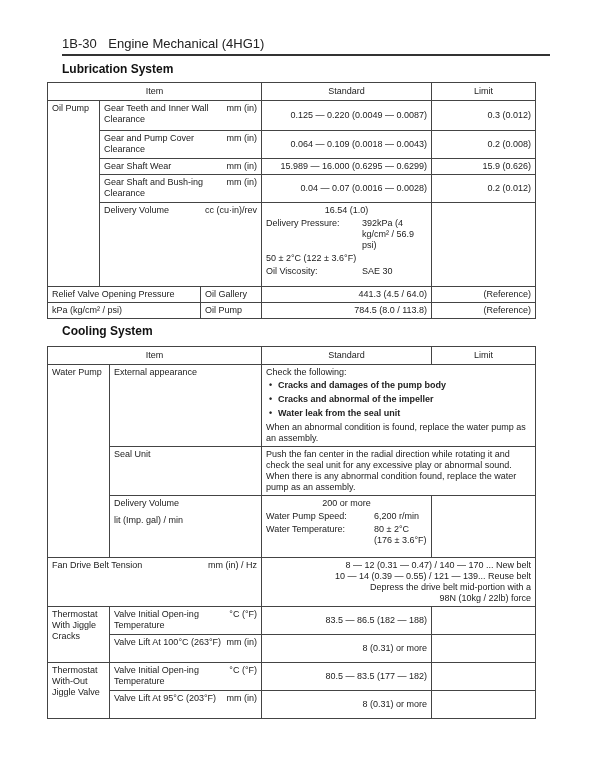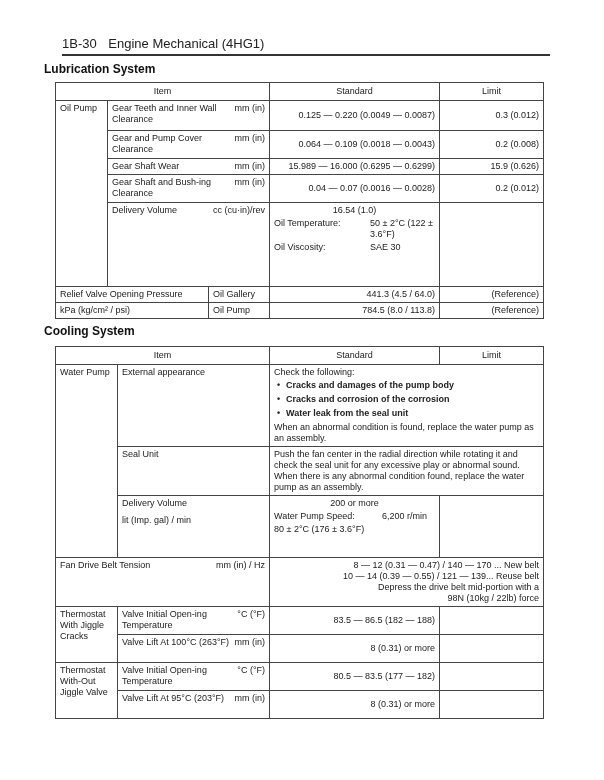--- a/index.html
+++ b/index.html
@@ -1,22 +1,22 @@
 <!DOCTYPE html>
 <html><head>
 <meta charset="utf-8">
 <style>
   html, body { margin:0; padding:0; background:#ffffff; }
   body { width:604px; height:780px; position:relative; overflow:hidden;
          font-family:"Liberation Sans", sans-serif; color:#222; }
   .page-header { position:absolute; left:62px; top:36px; font-size:13px; color:#222; }
   .page-header .pnum { margin-right:8px;margin-top:24px; }
   .rule { position:absolute; left:62px; top:54px; width:488px; height:0; border-top:2px solid #333; }
-  .section-title { position:absolute; left:44px; font-size:12px; font-weight:bold; color:#111; }
-  table { position:absolute; left:55px; border-collapse:collapse; font-size:9px; color:#222; table-layout:fixed; }
+  .section-title { position:absolute; left:62px; font-size:12px; font-weight:bold; color:#111; }
+  table { position:absolute; left:47px; border-collapse:collapse; font-size:9px; color:#222; table-layout:fixed; }
   td, th { border:1px solid #444; padding:2px 4px; vertical-align:top; line-height:11px; font-weight:normal; }
   th { text-align:center; padding:3px 4px; }
   .c { text-align:right; vertical-align:middle; }
   .r { }
   .unit { float:right; padding-left:4px; }
   .kv { display:table; margin:2px 0; }
   .kv > span { display:table-cell; }
   .kv .k { width:96px; }
   .bullets { margin:2px 0 0 0; padding:0; list-style:none;font-weight:bold; }
   .bullets li { padding-left:12px; position:relative; margin:2px 0 3px 0; }
@@ -66,21 +66,24 @@
   <tr style="height:28px">
     <td colspan="2"><span class="unit">mm (in)</span><span>Gear Shaft and Bush-ing Clearance</span></td>
     <td class="c">0.04 — 0.07 (0.0016 — 0.0028)</td>
     <td class="c">0.2 (0.012)</td>
   </tr>
   <tr style="height:84px">
     <td colspan="2"><span class="unit">cc (cu·in)/rev</span><span>Delivery Volume</span></td>
     <td>
       <div style="text-align:center">16.54 (1.0)</div>
       <div class="kv">
-            <span class="k">Oil Temperature:</span>
+            <span class="k">Delivery Pressure:</span>
+            <span>392kPa (4 kg/cm² / 56.9 psi)</span>
+          </div>
+      <div class="kv">
             <span>50 ± 2°C (122 ± 3.6°F)</span>
           </div>
       <div class="kv">
             <span class="k">Oil Viscosity:</span>
             <span>SAE 30</span>
           </div>
     </td>
     <td></td>
   </tr>
   <tr>
@@ -113,21 +116,21 @@
     <th>Standard</th>
     <th>Limit</th>
   </tr>
   <tr>
     <td rowspan="3">Water Pump</td>
     <td>External appearance</td>
     <td colspan="2">
       <div>Check the following:</div>
       <ul class="bullets">
         <li>Cracks and damages of the pump body</li>
-        <li>Cracks and corrosion of the corrosion</li>
+        <li>Cracks and abnormal of the impeller</li>
         <li>Water leak from the seal unit</li>
       </ul>
       <div>When an abnormal condition is found, replace the water pump as an assembly.</div>
     </td>
   </tr>
   <tr>
     <td>Seal Unit</td>
     <td colspan="2">Push the fan center in the radial direction while rotating it and check the seal unit for any excessive play or abnormal sound. When there is any abnormal condition found, replace the water pump as an assembly.</td>
   </tr>
   <tr style="height:62px">
@@ -135,20 +138,21 @@
       <div>Delivery Volume</div>
       <div class="r" style="margin-top:6px">lit (Imp. gal) / min</div>
     </td>
     <td>
       <div style="text-align:center">200 or more</div>
       <div class="kv">
             <span class="k" style="width:108px">Water Pump Speed:</span>
             <span>6,200 r/min</span>
           </div>
       <div class="kv">
+            <span class="k" style="width:108px">Water Temperature:</span>
             <span>80 ± 2°C (176 ± 3.6°F)</span>
           </div>
     </td>
     <td></td>
   </tr>
   <tr>
     <td colspan="2"><span class="unit">mm (in) / Hz</span><span>Fan Drive Belt Tension</span></td>
     <td colspan="2" class="c" style="vertical-align:top">
       <div>8 — 12 (0.31 — 0.47) / 140 — 170 ... New belt</div>
       <div>10 — 14 (0.39 — 0.55)  / 121 — 139... Reuse belt</div>

